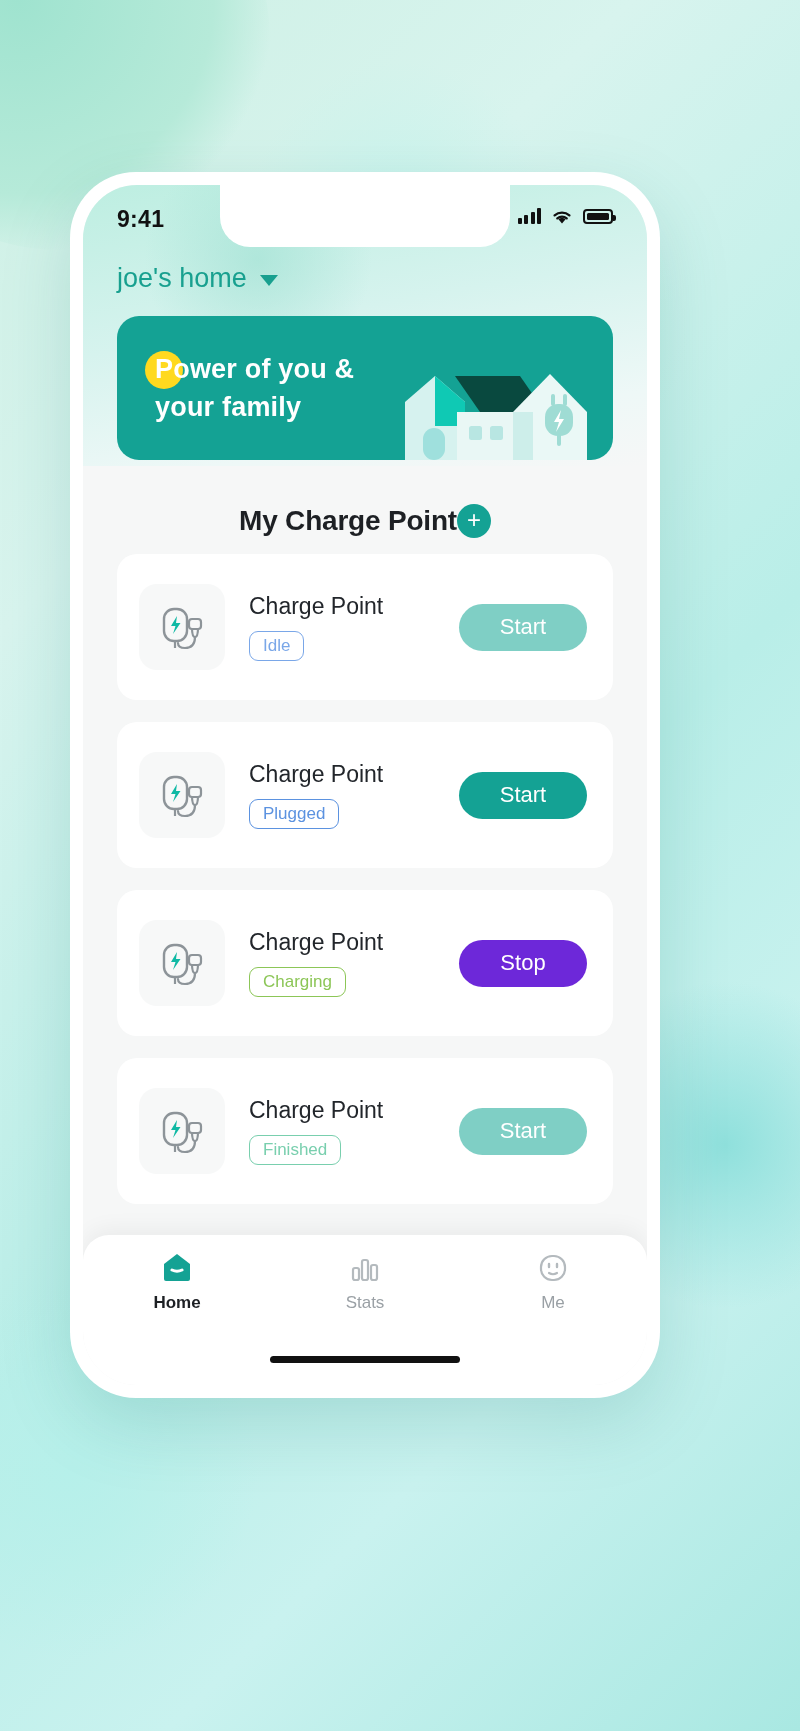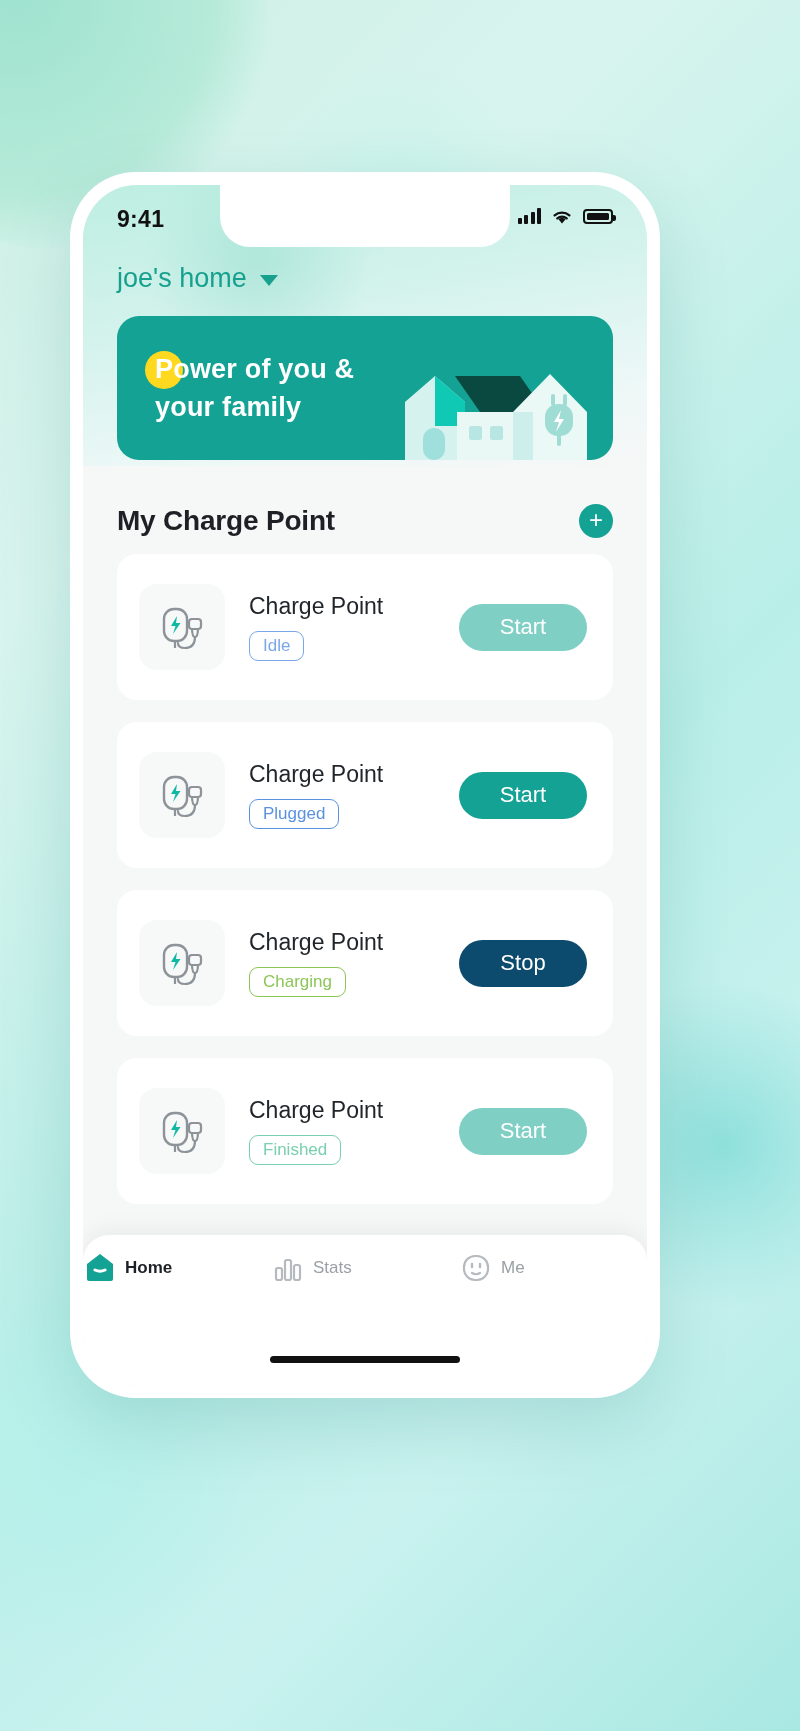--- a/index.html
+++ b/index.html
@@ -95,21 +95,21 @@
     font-size: 27px; font-weight: bold; color: #fff; line-height: 1.42; letter-spacing: .2px;
   }
   .sun {
     position: absolute; left: 28px; top: 35px; width: 38px; height: 38px;
     border-radius: 50%; background: #ffd91f; z-index: 2;
   }
   .house-art { position: absolute; right: 18px; bottom: 0; width: 200px; height: 110px; z-index: 2; }
 
   
   .sec-head {
-    display: flex; align-items: center; justify-content: space-between;
+    display: flex; align-items: center; justify-content: center;
     padding: 38px 34px 16px 34px;
   }
   .sec-title { font-size: 28px; font-weight: bold; color: #1d2024; letter-spacing: -.2px; }
   .add-btn {
     width: 34px; height: 34px; border-radius: 50%; background: #14a294;
     display: flex; align-items: center; justify-content: center;
     color: #fff; font-size: 24px; line-height: 1; font-weight: 300;
     padding-bottom: 3px;
   }
 
@@ -136,21 +136,21 @@
     font-family: "Liberation Sans", sans-serif;
   }
 
   
   .tabbar {
     position: absolute; left: 0; right: 0; bottom: 0; height: 150px;
     background: #fff; border-top-left-radius: 26px; border-top-right-radius: 26px;
     box-shadow: 0 -6px 22px rgba(0,0,0,.05);
     display: flex; align-items: flex-start; padding-top: 16px; z-index: 10;
   }
-  .tab { flex: 1; display: flex; flex-direction: row; align-items: center; gap: 8px; cursor: pointer; }
+  .tab { flex: 1; display: flex; flex-direction: column; align-items: center; gap: 8px; cursor: pointer; }
   .tab-label { font-size: 17px; color: #9aa0a5; }
   .tab.active .tab-label { color: #1d2024; font-weight: bold; }
   .home-ind {
     position: absolute; left: 50%; transform: translateX(-50%); bottom: 22px;
     width: 190px; height: 7px; border-radius: 4px; background: #111;
   }
 </style>
 </head>
 <body>
 
@@ -278,21 +278,21 @@
             <path d="M36 18 h6 a3 3 0 0 1 3 3 v4 a3 3 0 0 1 -3 3 h-6 a3 3 0 0 1 -3 -3 v-4 a3 3 0 0 1 3 -3 z" fill="none" stroke="#8d9499" stroke-width="2.2"></path>
             <path d="M36 27 q0 9 3 9 q3 0 3 -9" fill="none" stroke="#8d9499" stroke-width="2.2"></path>
             <path d="M19 40 v7" fill="none" stroke="#8d9499" stroke-width="2.2"></path>
             <path d="M39 36 q0 11 -10 11 q-7 0 -7 -5" fill="none" stroke="#8d9499" stroke-width="2.2" stroke-linecap="round"></path>
           </svg>
         </div>
         <div class="cp-mid">
           <div class="cp-name">Charge Point</div>
           <span class="badge" style="color:#8cc657">Charging</span>
         </div>
-        <button class="cp-btn" style="background:#0c4a6e">Stop</button>
+        <button class="cp-btn" style="background:#6d28d9">Stop</button>
       </div>
 
       <div class="cp-card">
         <div class="cp-thumb">
           <svg width="52" height="52" viewBox="0 0 52 52">
             <rect x="8" y="8" width="23" height="32" rx="10" fill="none" stroke="#8d9499" stroke-width="2.4"></rect>
             <path d="M21 15 l-6 10 h4.5 l-2.5 8 7.5 -11 h-4.5 z" fill="#0fb9a4"></path>
             <path d="M36 18 h6 a3 3 0 0 1 3 3 v4 a3 3 0 0 1 -3 3 h-6 a3 3 0 0 1 -3 -3 v-4 a3 3 0 0 1 3 -3 z" fill="none" stroke="#8d9499" stroke-width="2.2"></path>
             <path d="M36 27 q0 9 3 9 q3 0 3 -9" fill="none" stroke="#8d9499" stroke-width="2.2"></path>
             <path d="M19 40 v7" fill="none" stroke="#8d9499" stroke-width="2.2"></path>

